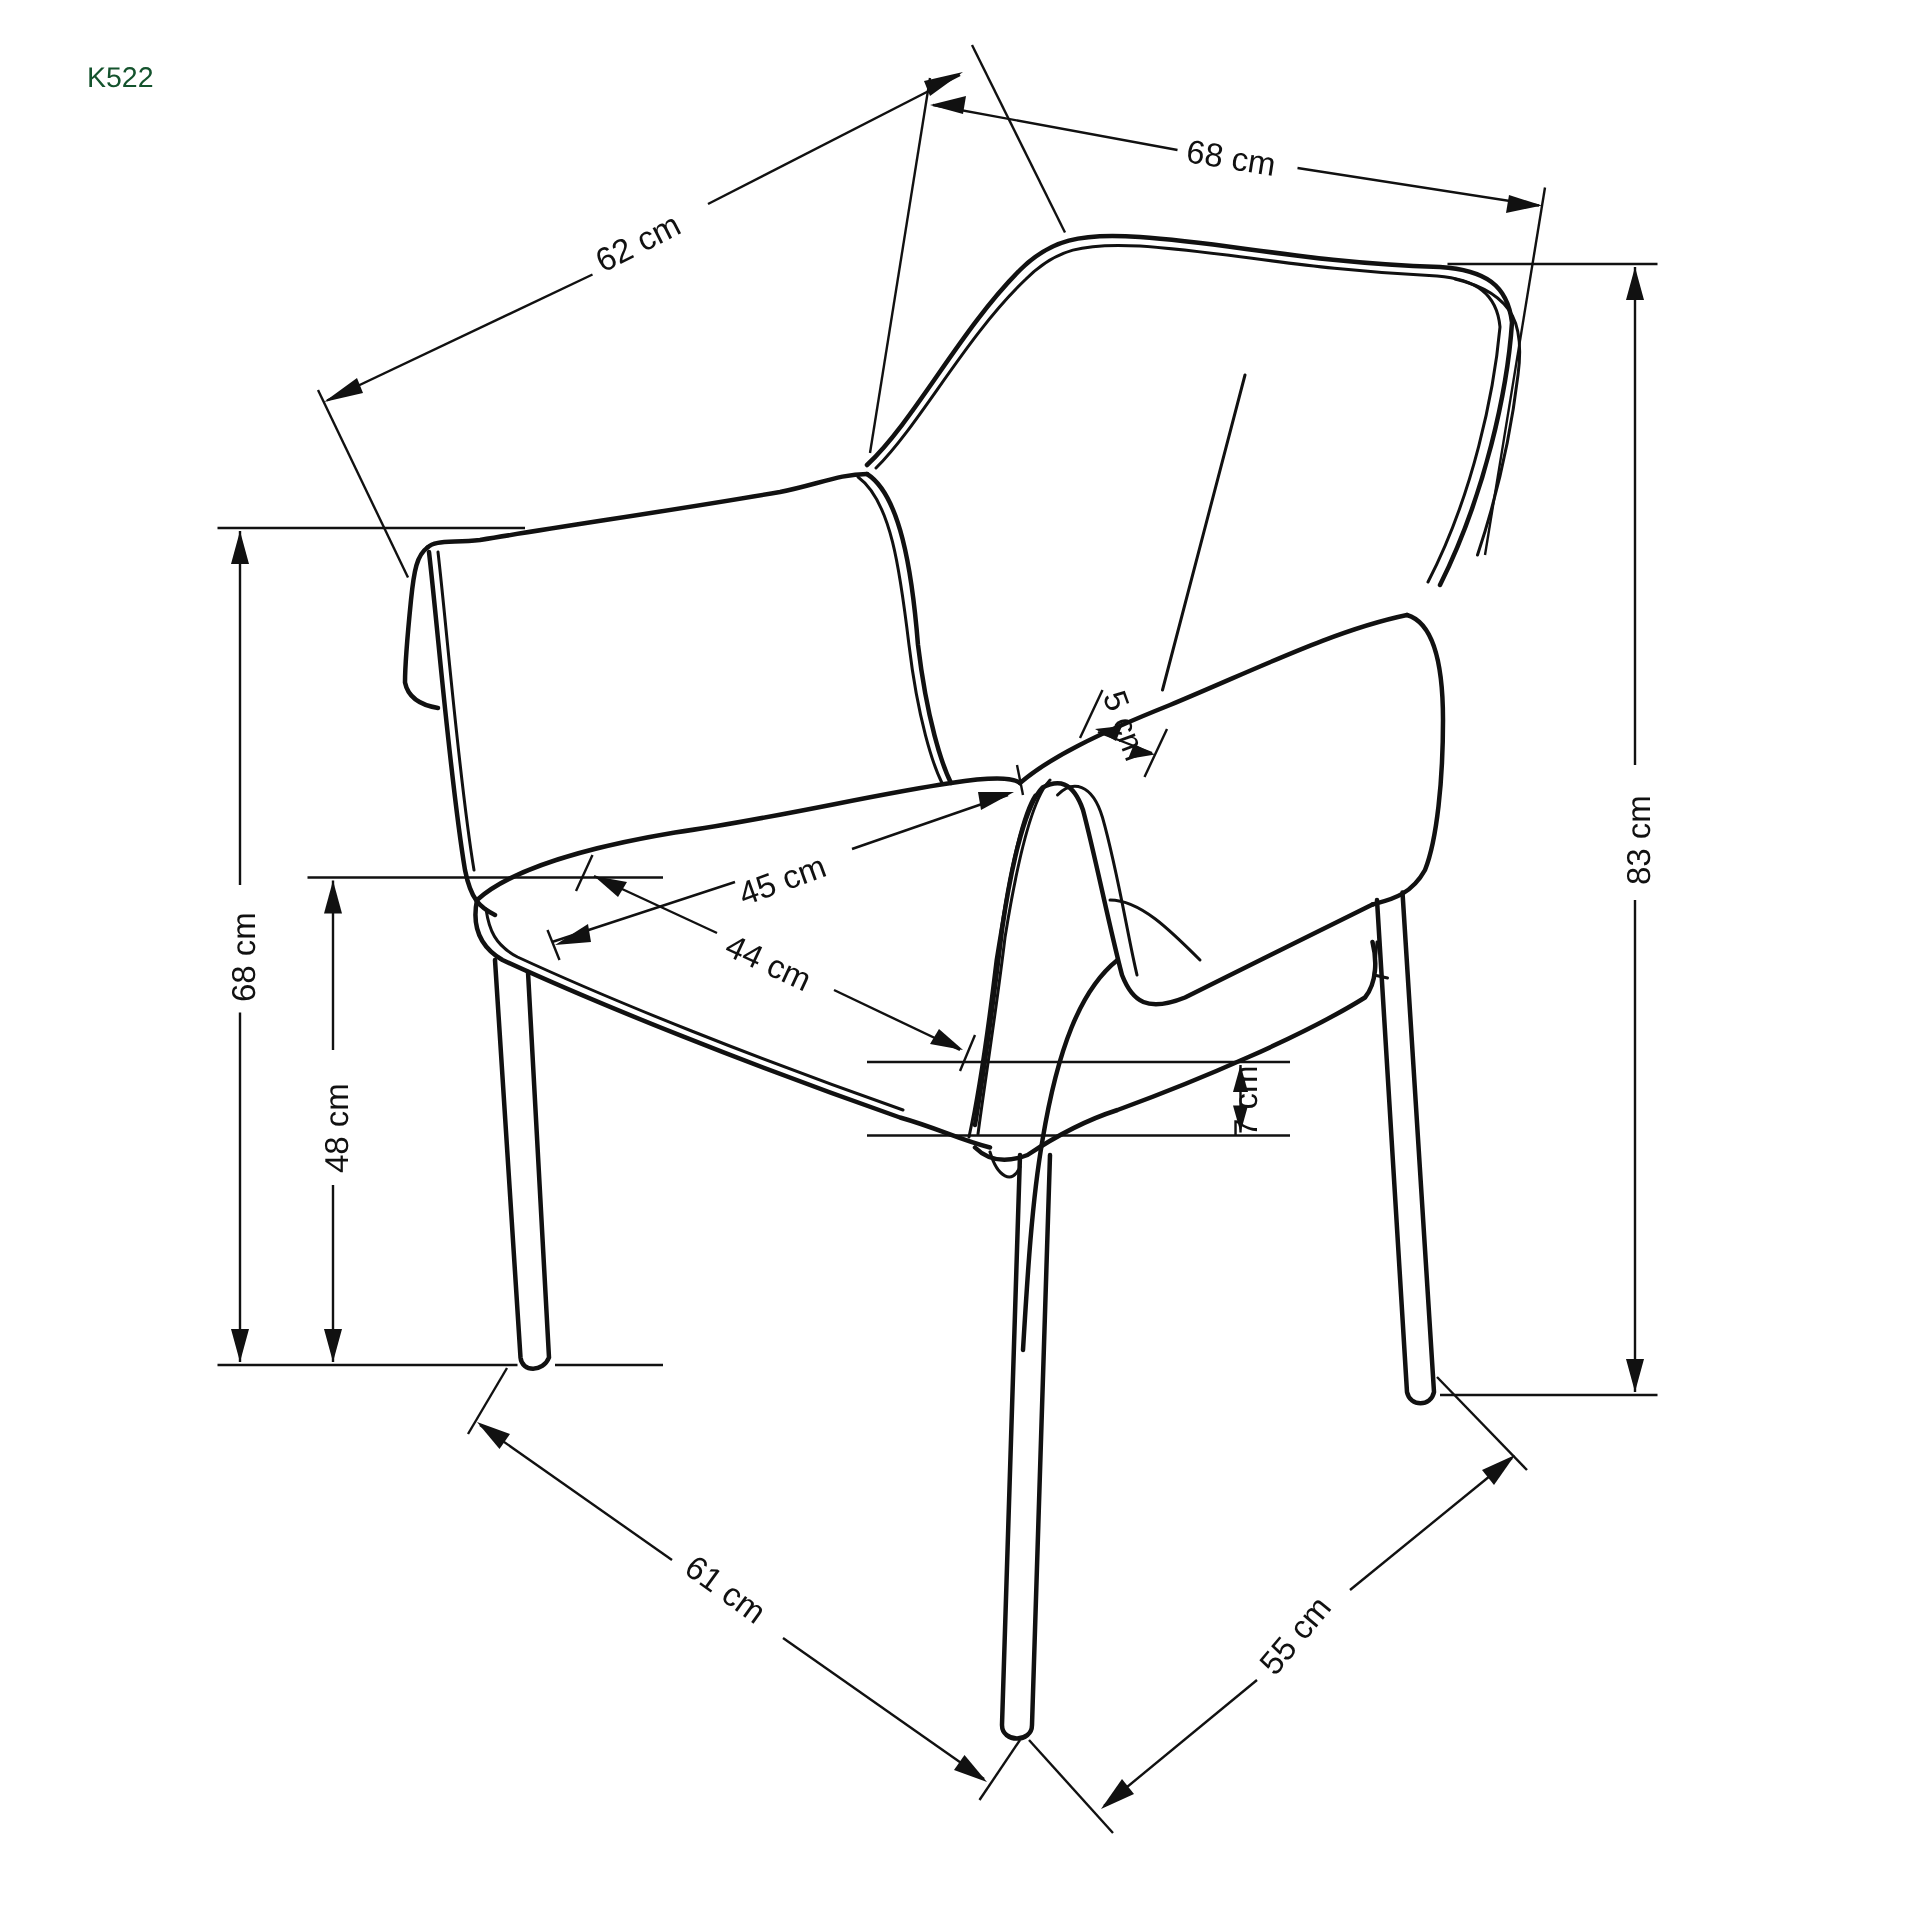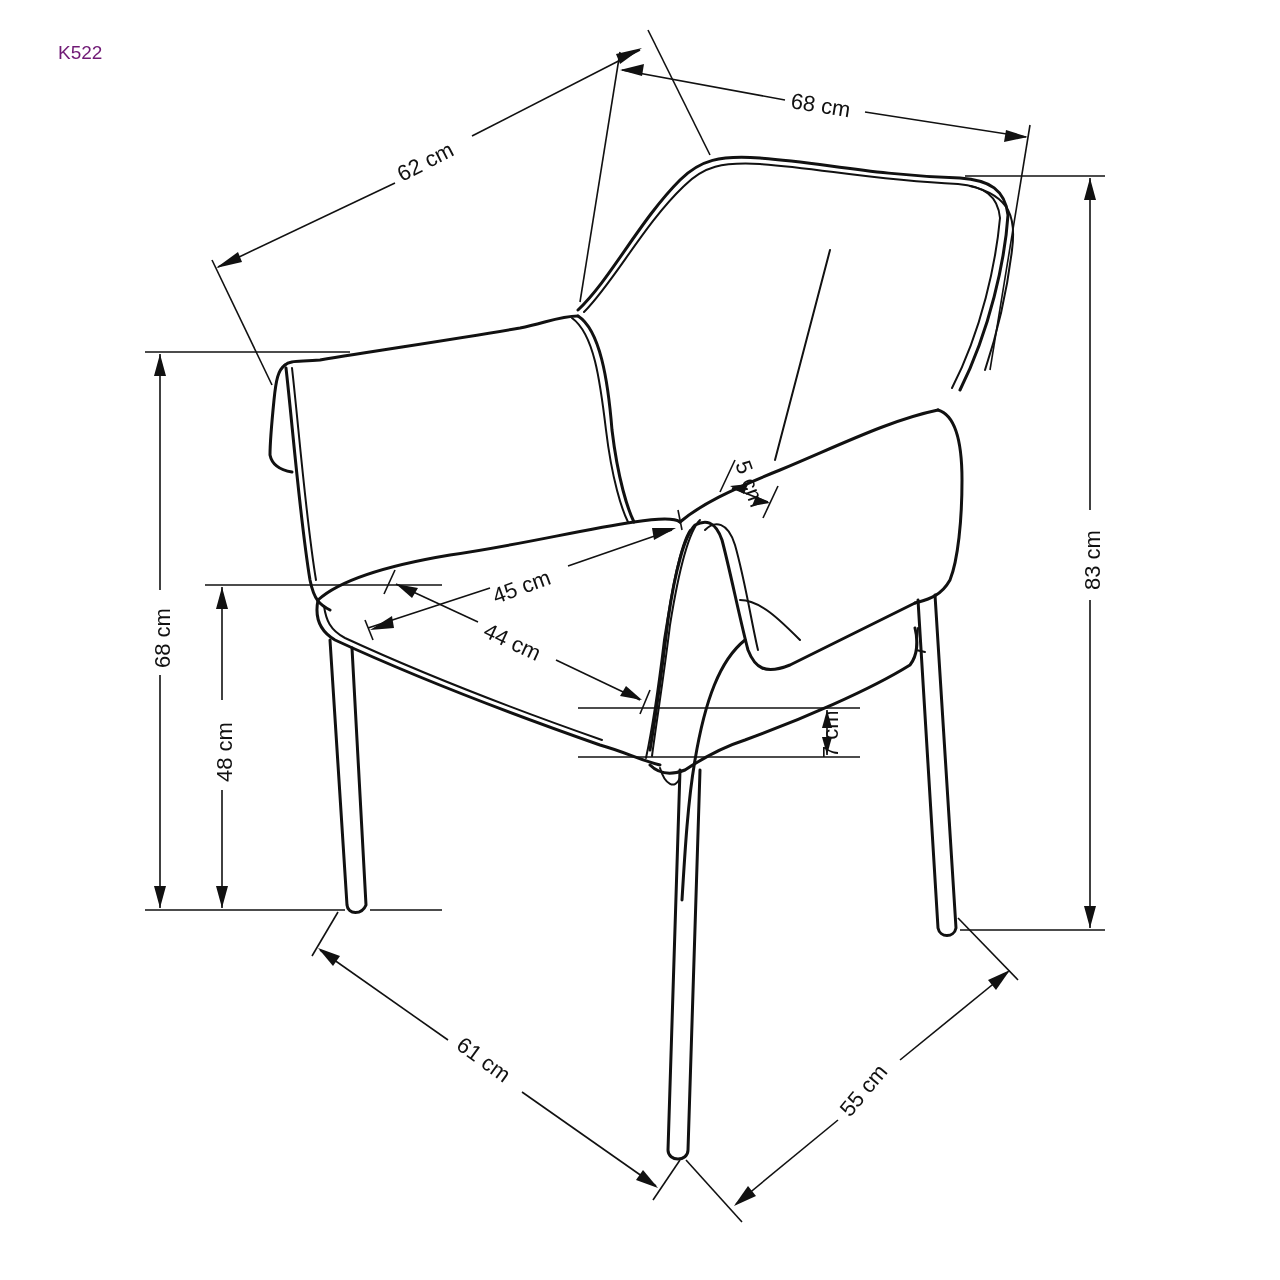--- a/index.html
+++ b/index.html
@@ -1,17 +1,17 @@
 <!DOCTYPE html>
 <html><head>
   <meta charset="utf-8">
   <style>
     html, body { margin: 0; padding: 0; background: #ffffff; }
     body { width: 1280px; height: 1280px; position: relative; overflow: hidden; font-family: "Liberation Sans", sans-serif; }
-    #model-code { position: absolute; left: 58px; top: 42px; font-size: 19px; color: #701a75; }
+    #model-code { position: absolute; left: 58px; top: 42px; font-size: 19px; color: #14532d; }
     svg { position: absolute; left: 0; top: 0; }
     .o { fill: none; stroke: #111; stroke-width: 3; stroke-linejoin: round; stroke-linecap: round; }
     .i { fill: none; stroke: #111; stroke-width: 2; stroke-linejoin: round; stroke-linecap: round; }
     .d { fill: none; stroke: #111; stroke-width: 1.6; }
     .ar { fill: #111; stroke: none; }
     .lbl { font-family: "Liberation Sans", sans-serif; font-size: 22px; fill: #111; }
   </style>
 </head>
 <body>
 

